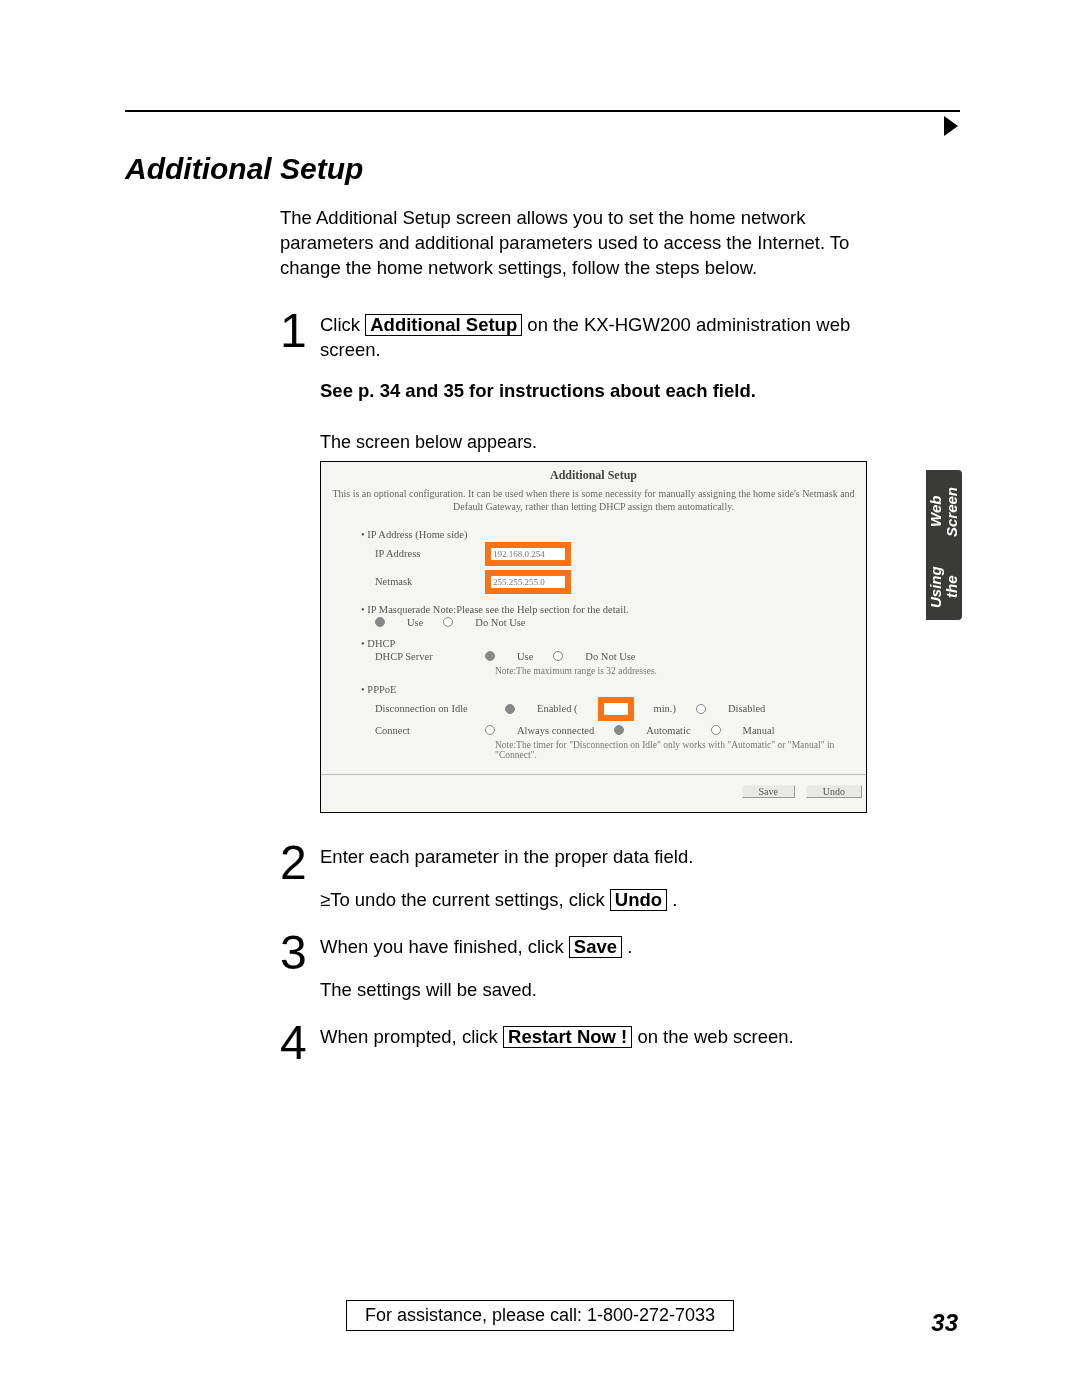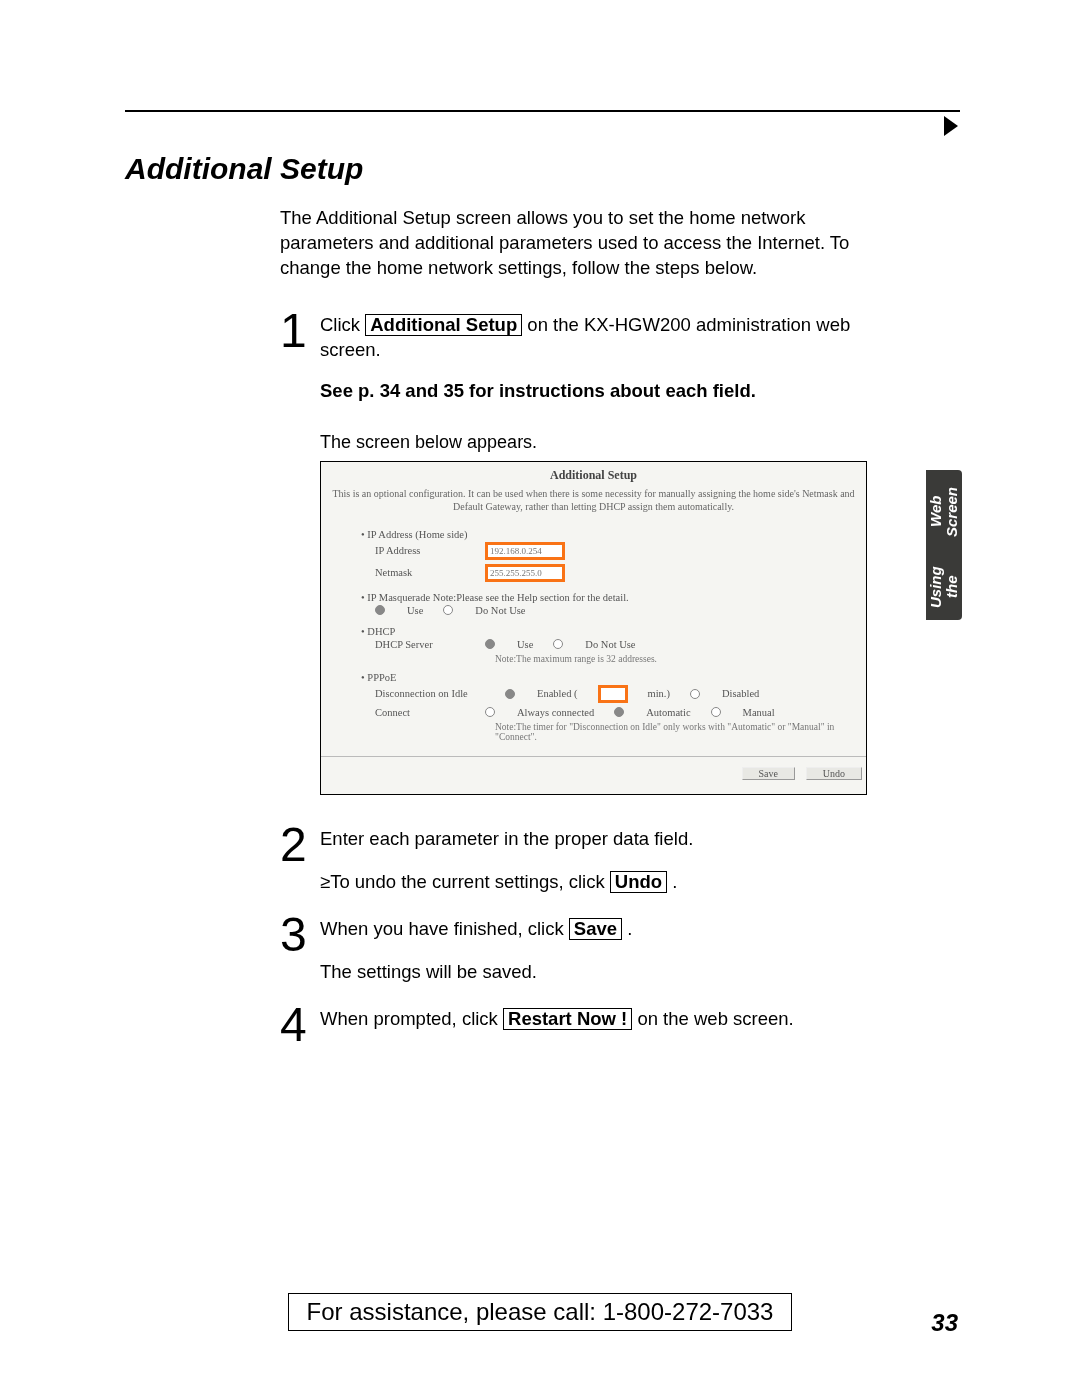--- a/index.html
+++ b/index.html
@@ -108,21 +108,21 @@
   }
   .inner-block .bullet-row { padding-left: 0; }
   .inner-block .row {
     display: flex;
     align-items: center;
     padding: 2px 0 2px 14px;
     gap: 20px;
   }
   .inner-block .row .lab { width: 90px; }
   .tinybox {
-    border: 3px solid #f97316;
+    border: 6px solid #f97316;
     background: #fff;
     height: 12px;
     min-width: 70px;
     display: inline-block;
     font-size: 9px;
     padding: 0 2px;
     line-height: 12px;
     color: #777;
   }
   .tinybox.sm { min-width: 45px; }
@@ -204,21 +204,21 @@
     position: absolute;
     bottom: 66px;
     left: 0;
     width: 1080px;
     text-align: center;
   }
   .assist-box {
     display: inline-block;
     border: 1px solid #000;
     padding: 4px 18px;
-    font-size: 24px;
+    font-size: 18px;
   }
   .page-num {
     position: absolute;
     right: 122px;
     bottom: 60px;
     font-style: italic;
     font-weight: bold;
     font-size: 24px;
   }
   .step2, .step3, .step4 { margin-top: 20px; }

